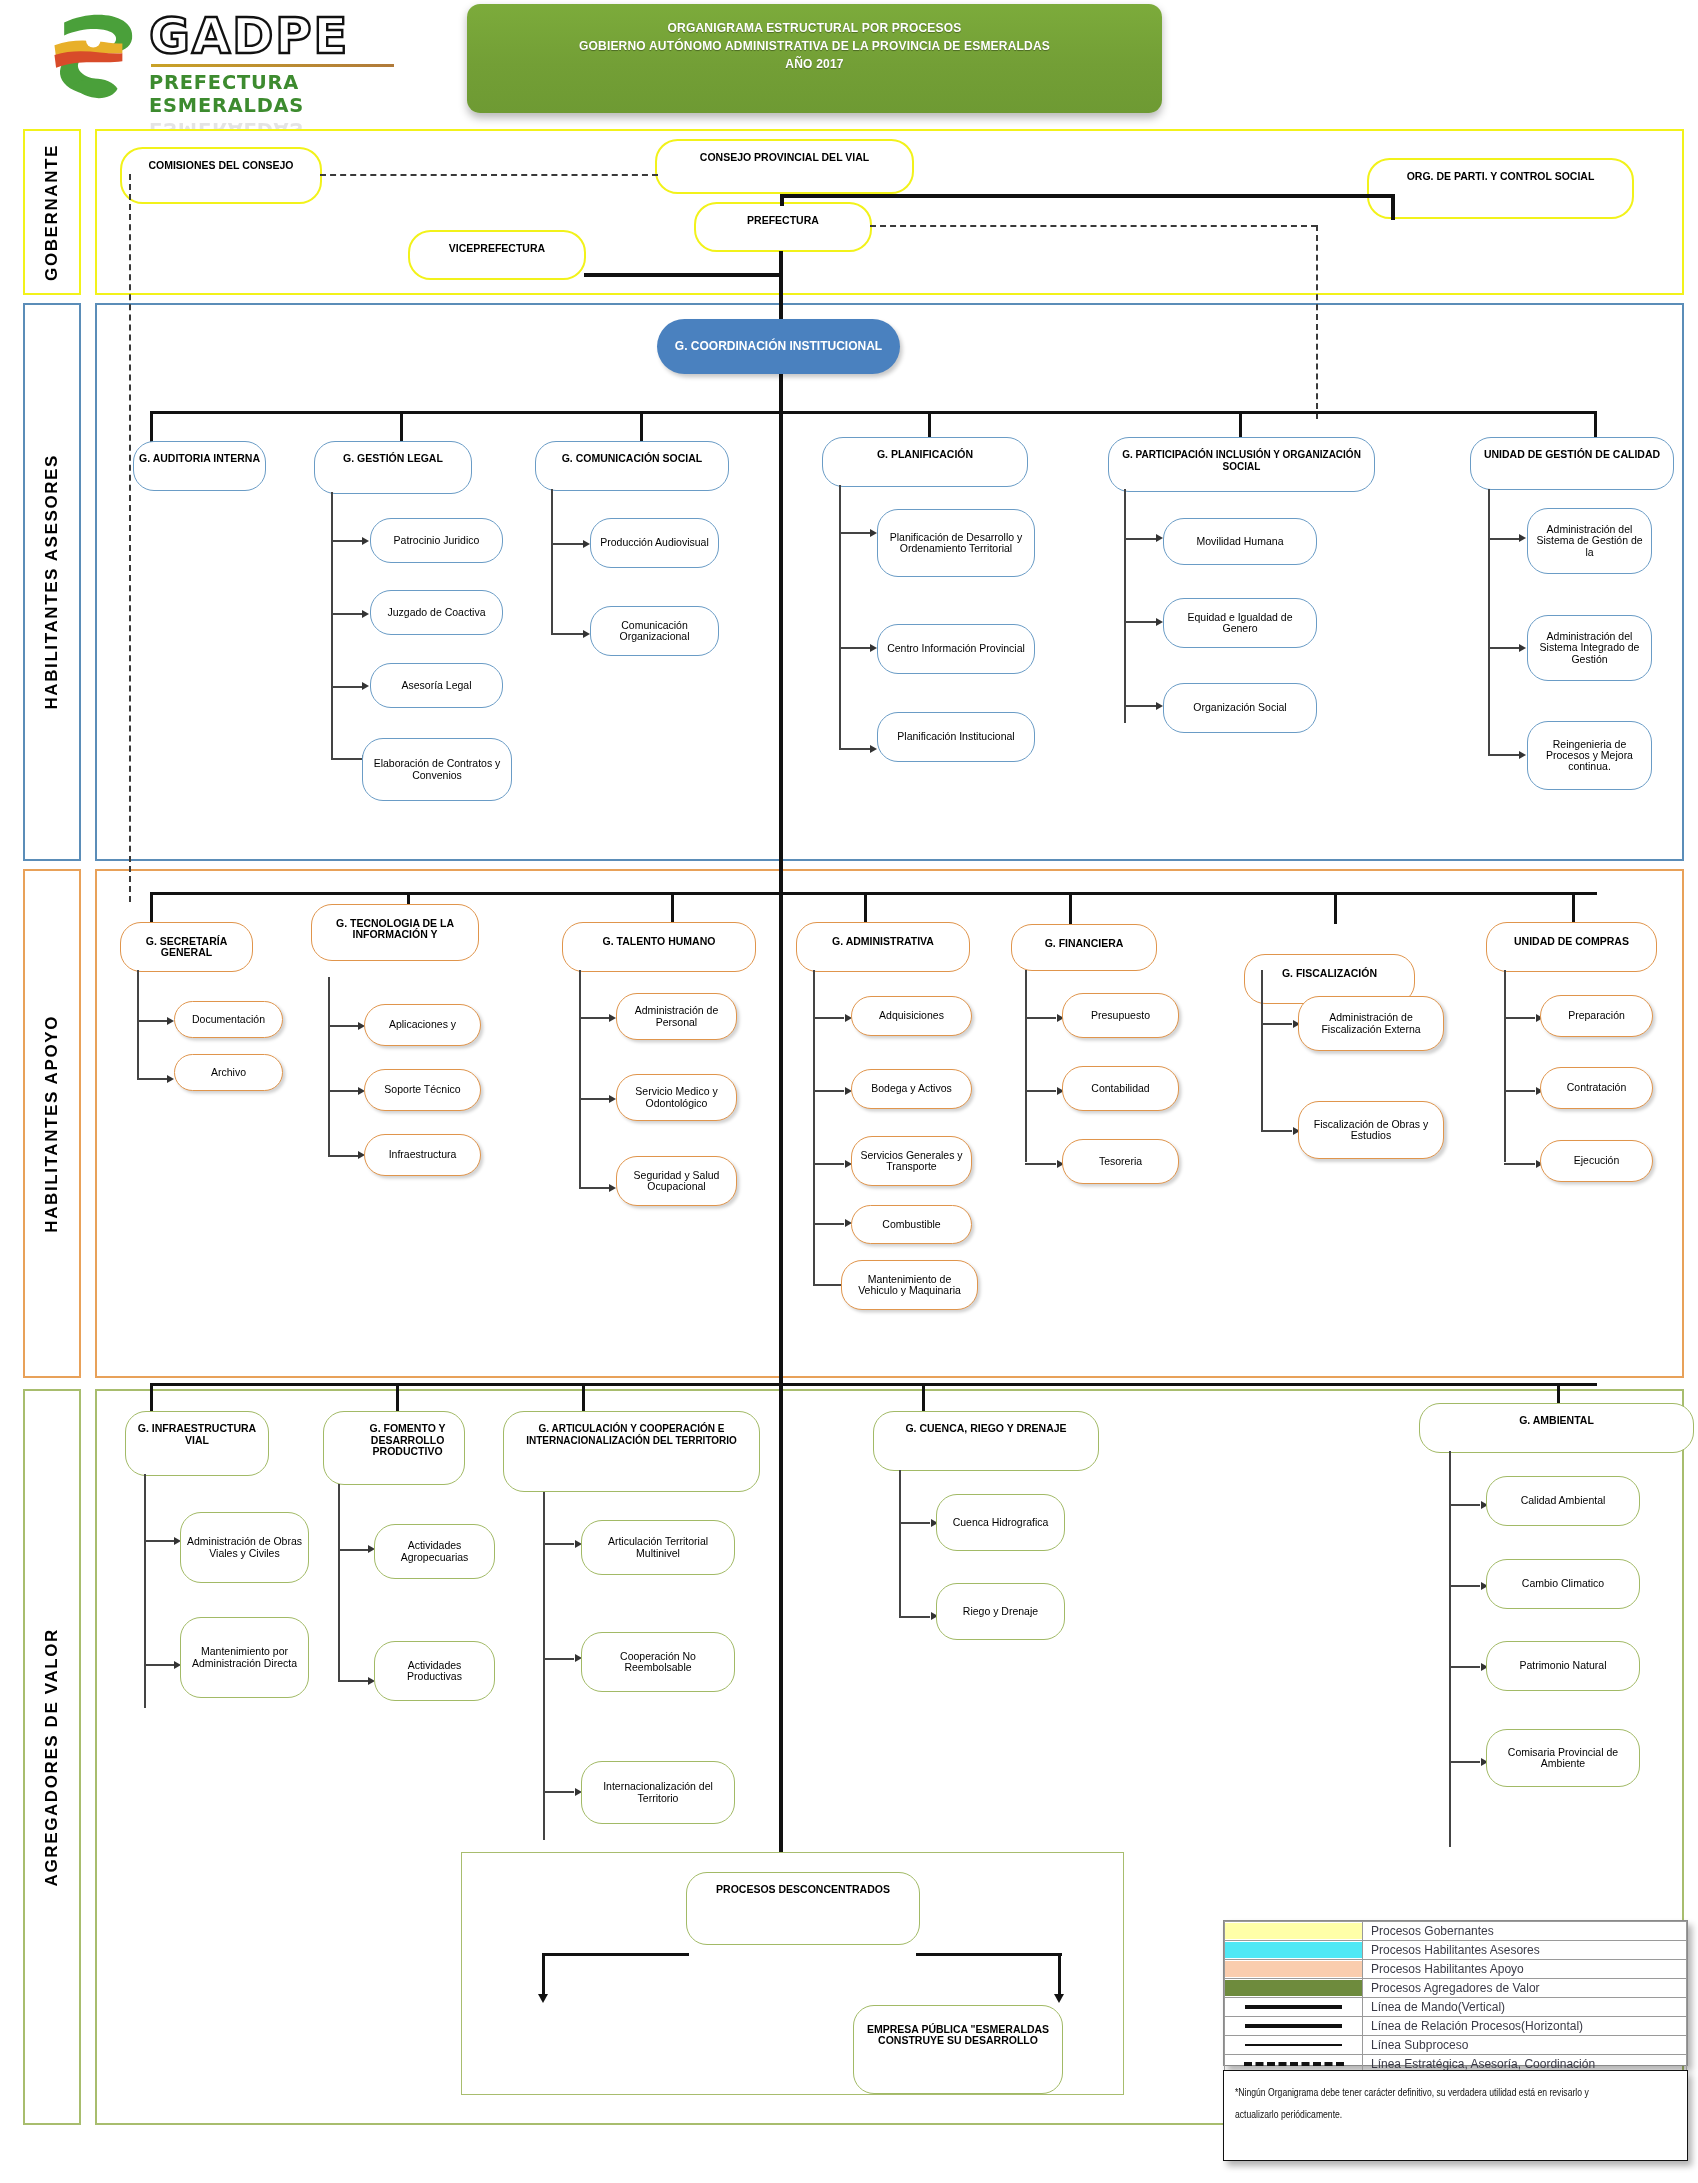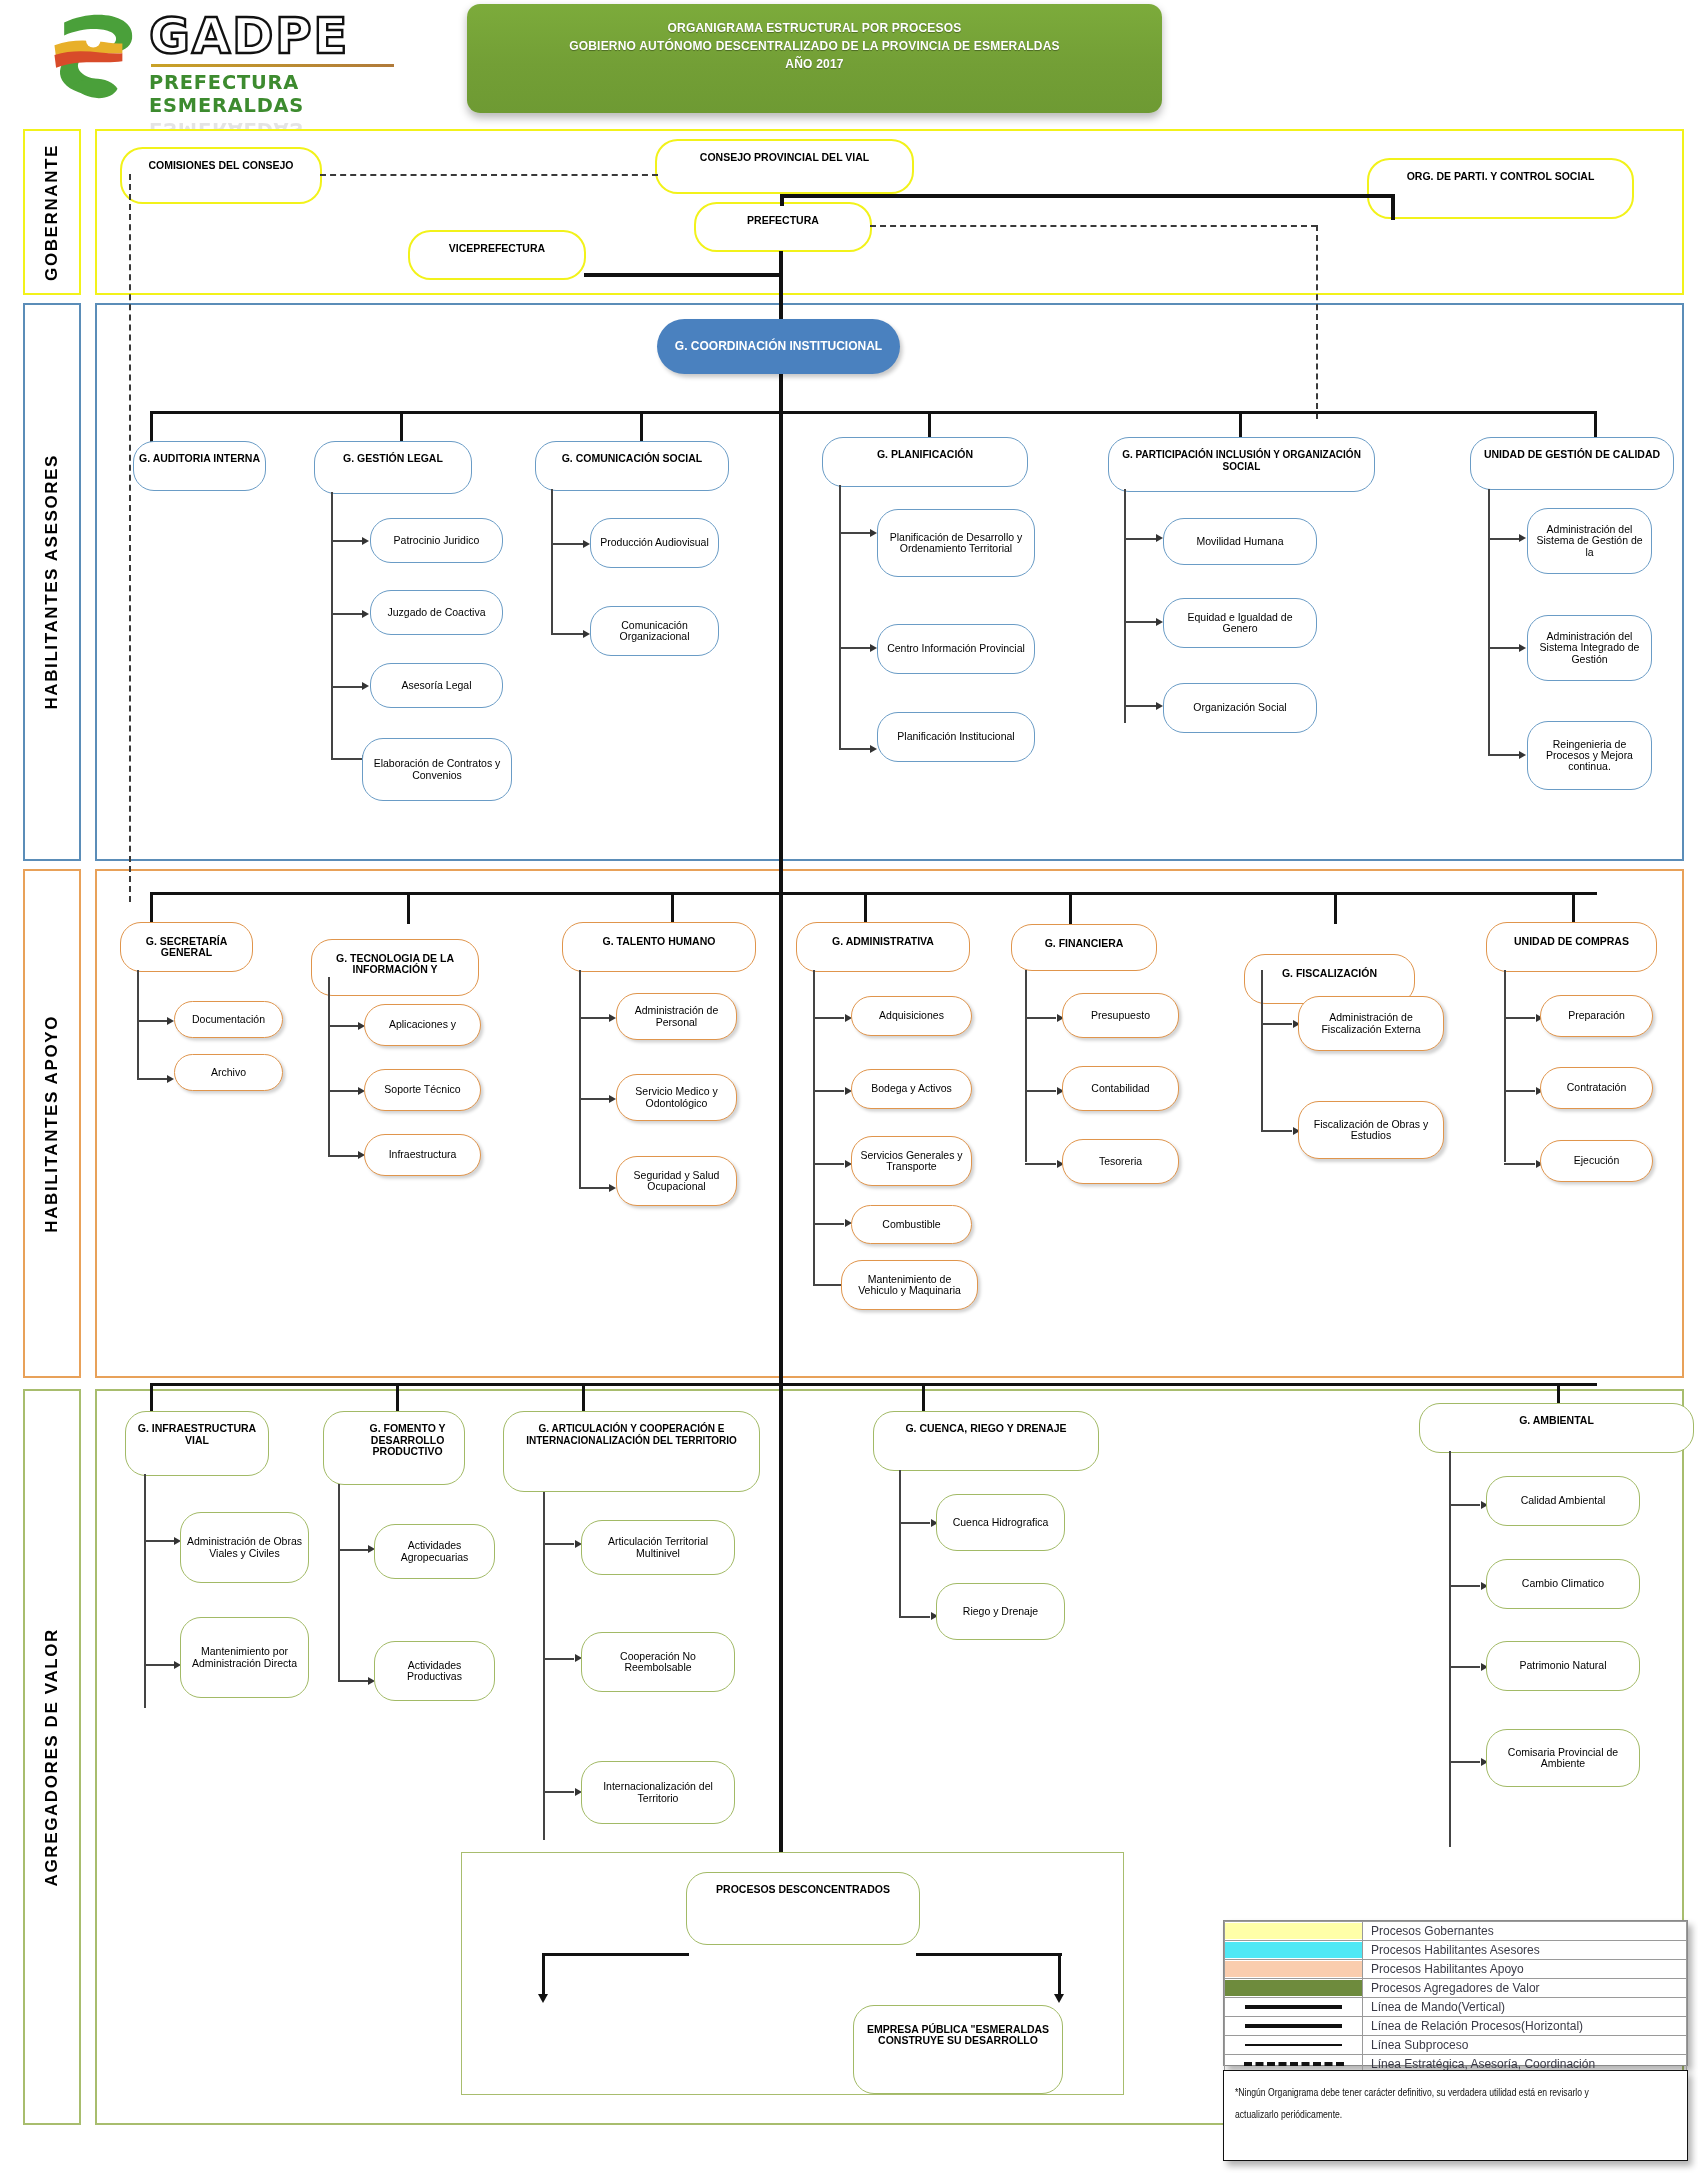--- a/index.html
+++ b/index.html
@@ -86,21 +86,21 @@
     <div class="logo-text">
       <div class="logo-gadpe">GADPE</div>
       <div class="logo-rule"></div>
       <div class="logo-sub">PREFECTURA ESMERALDAS</div>
       <div class="logo-refl">PREFECTURA ESMERALDAS</div>
     </div>
   </div>
 
   <div class="abs" id="title-box">
     <div>ORGANIGRAMA ESTRUCTURAL POR PROCESOS</div>
-    <div>GOBIERNO AUTÓNOMO DESCENTRALIZADO DE LA PROVINCIA DE ESMERALDAS</div>
+    <div>GOBIERNO AUTÓNOMO ADMINISTRATIVA DE LA PROVINCIA DE ESMERALDAS</div>
     <div>AÑO 2017</div>
   </div>
 
   <div class="abs gob band-label" style="left:22.6px;top:129px;width:58px;height:166px;">
       <span>GOBERNANTE</span>
     </div>
   <div class="abs gob band-body" style="left:95px;top:129px;width:1589px;height:166px;"></div>
 
   <div class="abs ase band-label" style="left:22.6px;top:303px;width:58px;height:558px;">
       <span>HABILITANTES  ASESORES</span>
@@ -267,21 +267,21 @@
   <div class="ln" style="left:407px;top:892px;width:3.2px;height:32px;"></div>
   <div class="ln" style="left:671px;top:892px;width:3.2px;height:32px;"></div>
   <div class="ln" style="left:864px;top:892px;width:3.2px;height:32px;"></div>
   <div class="ln" style="left:1069px;top:892px;width:3.2px;height:32px;"></div>
   <div class="ln" style="left:1334px;top:892px;width:3.2px;height:32px;"></div>
   <div class="ln" style="left:1572px;top:892px;width:3.2px;height:32px;"></div>
 
   <div class="node n-apo head" style="left:120px;top:922px;width:133px;height:50px;">
       <span>G. SECRETARÍA GENERAL</span>
     </div>
-  <div class="node n-apo head" style="left:311px;top:904px;width:168px;height:57px;margin-top:35px;">
+  <div class="node n-apo head" style="left:311px;top:904px;width:168px;height:57px;">
       <span>G. TECNOLOGIA DE LA INFORMACIÓN Y</span>
     </div>
   <div class="node n-apo head" style="left:562px;top:922px;width:194px;height:50px;">
       <span>G. TALENTO HUMANO</span>
     </div>
   <div class="node n-apo head" style="left:796px;top:922px;width:174px;height:50px;">
       <span>G. ADMINISTRATIVA</span>
     </div>
   <div class="node n-apo head" style="left:1011px;top:924px;width:146px;height:47px;">
       <span>G. FINANCIERA</span>

